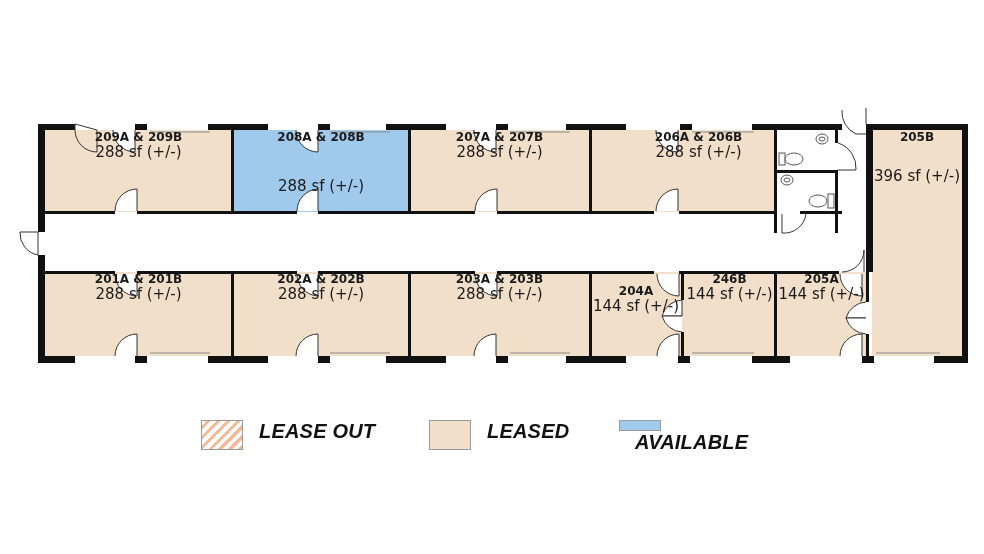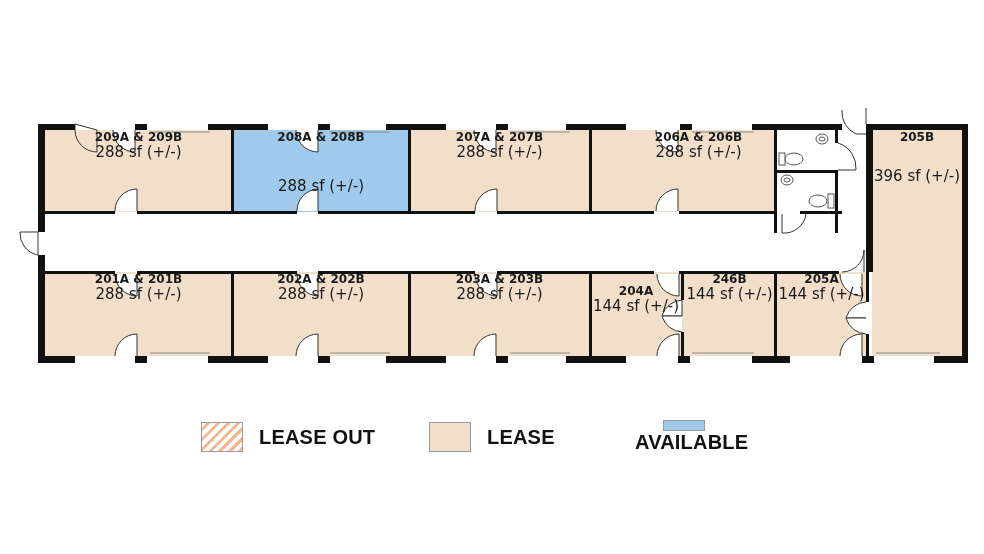--- a/index.html
+++ b/index.html
@@ -2,21 +2,21 @@
 <html><head>
 <meta charset="utf-8">
 <style>
   html,body{margin:0;padding:0;background:#ffffff;}
   body{width:984px;height:554px;position:relative;overflow:hidden;font-family:"DejaVu Sans",sans-serif;}
   #plan{position:absolute;left:0;top:0;}
   .room{position:absolute;display:flex;flex-direction:column;align-items:center;justify-content:flex-start;text-align:center;color:#1a1a1a;}
   .room .nm{font-weight:bold;font-size:12px;line-height:15px;}
   .room .sz{font-size:15px;line-height:15px;}
   .legend{position:absolute;top:420px;left:0;width:984px;height:34px;}
-  .lg-item{position:absolute;display:flex;align-items:center;}
+  .lg-item{position:absolute;display:flex;align-items:flex-start;font-style:italic;}
   .sw{width:42px;height:30px;box-sizing:border-box;border:1px solid #9a9a9a;}
   .sw.hatch{background:repeating-linear-gradient(-45deg,#f5b995 0 3px,#ffffff 3px 7px);}
   .lg-label{font-family:"Liberation Sans",sans-serif;font-weight:bold;font-size:20px;margin-left:16px;color:#111;letter-spacing:0.2px;}
 </style>
 </head>
 <body>
 
 <svg id="plan" width="984" height="410" viewBox="0 0 984 410">
 
   <g>
@@ -200,19 +200,19 @@
   <span class="sz">144 sf (+/-)</span>
 </div>
 
 <div class="legend">
   <div class="lg-item" style="left:201px;top:0;height:34px;">
     <div class="sw hatch"></div>
     <span class="lg-label">LEASE OUT</span>
   </div>
   <div class="lg-item" style="left:429px;top:0;height:34px;">
     <div class="sw" style="background:#f1dfca;"></div>
-    <span class="lg-label">LEASE</span>
+    <span class="lg-label">LEASED</span>
   </div>
   <div class="lg-item" style="left:619px;top:0;height:34px;flex-direction:column;">
     <div class="sw" style="background:#9fcaec;"></div>
     <span class="lg-label">AVAILABLE</span>
   </div>
 </div>
 
 </body></html>

